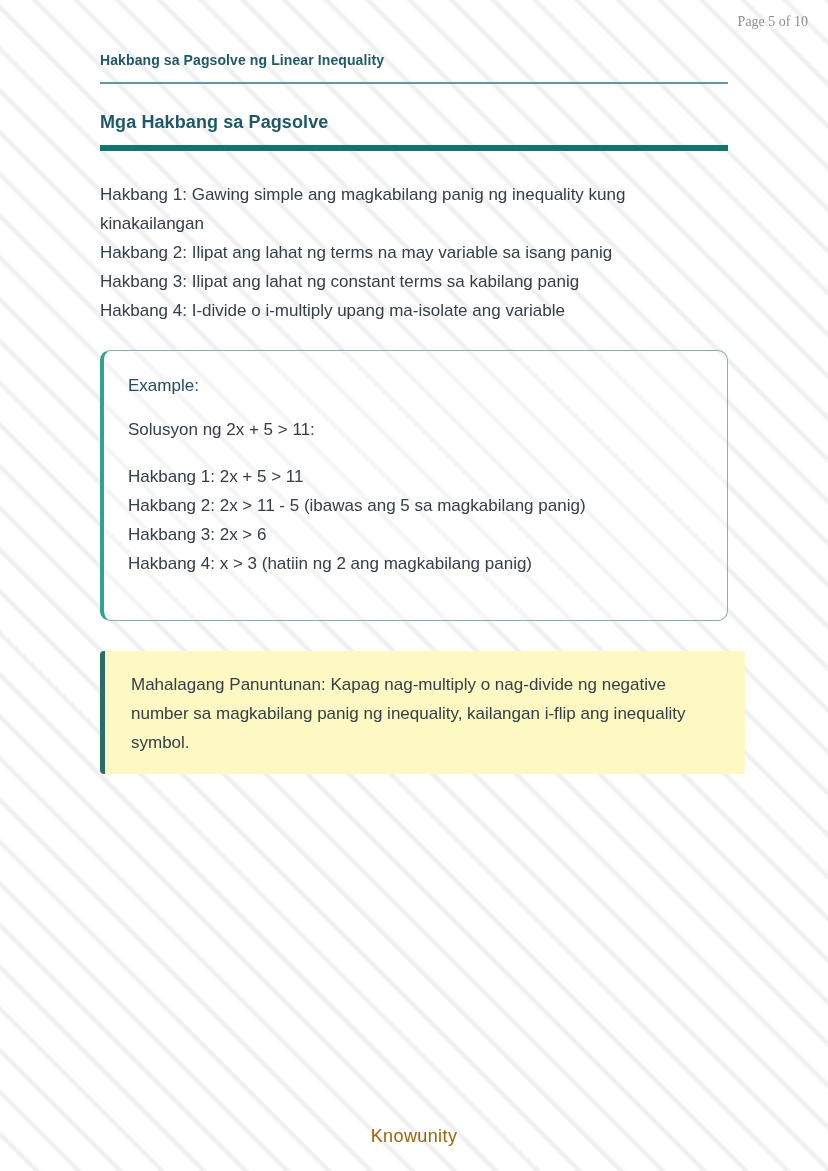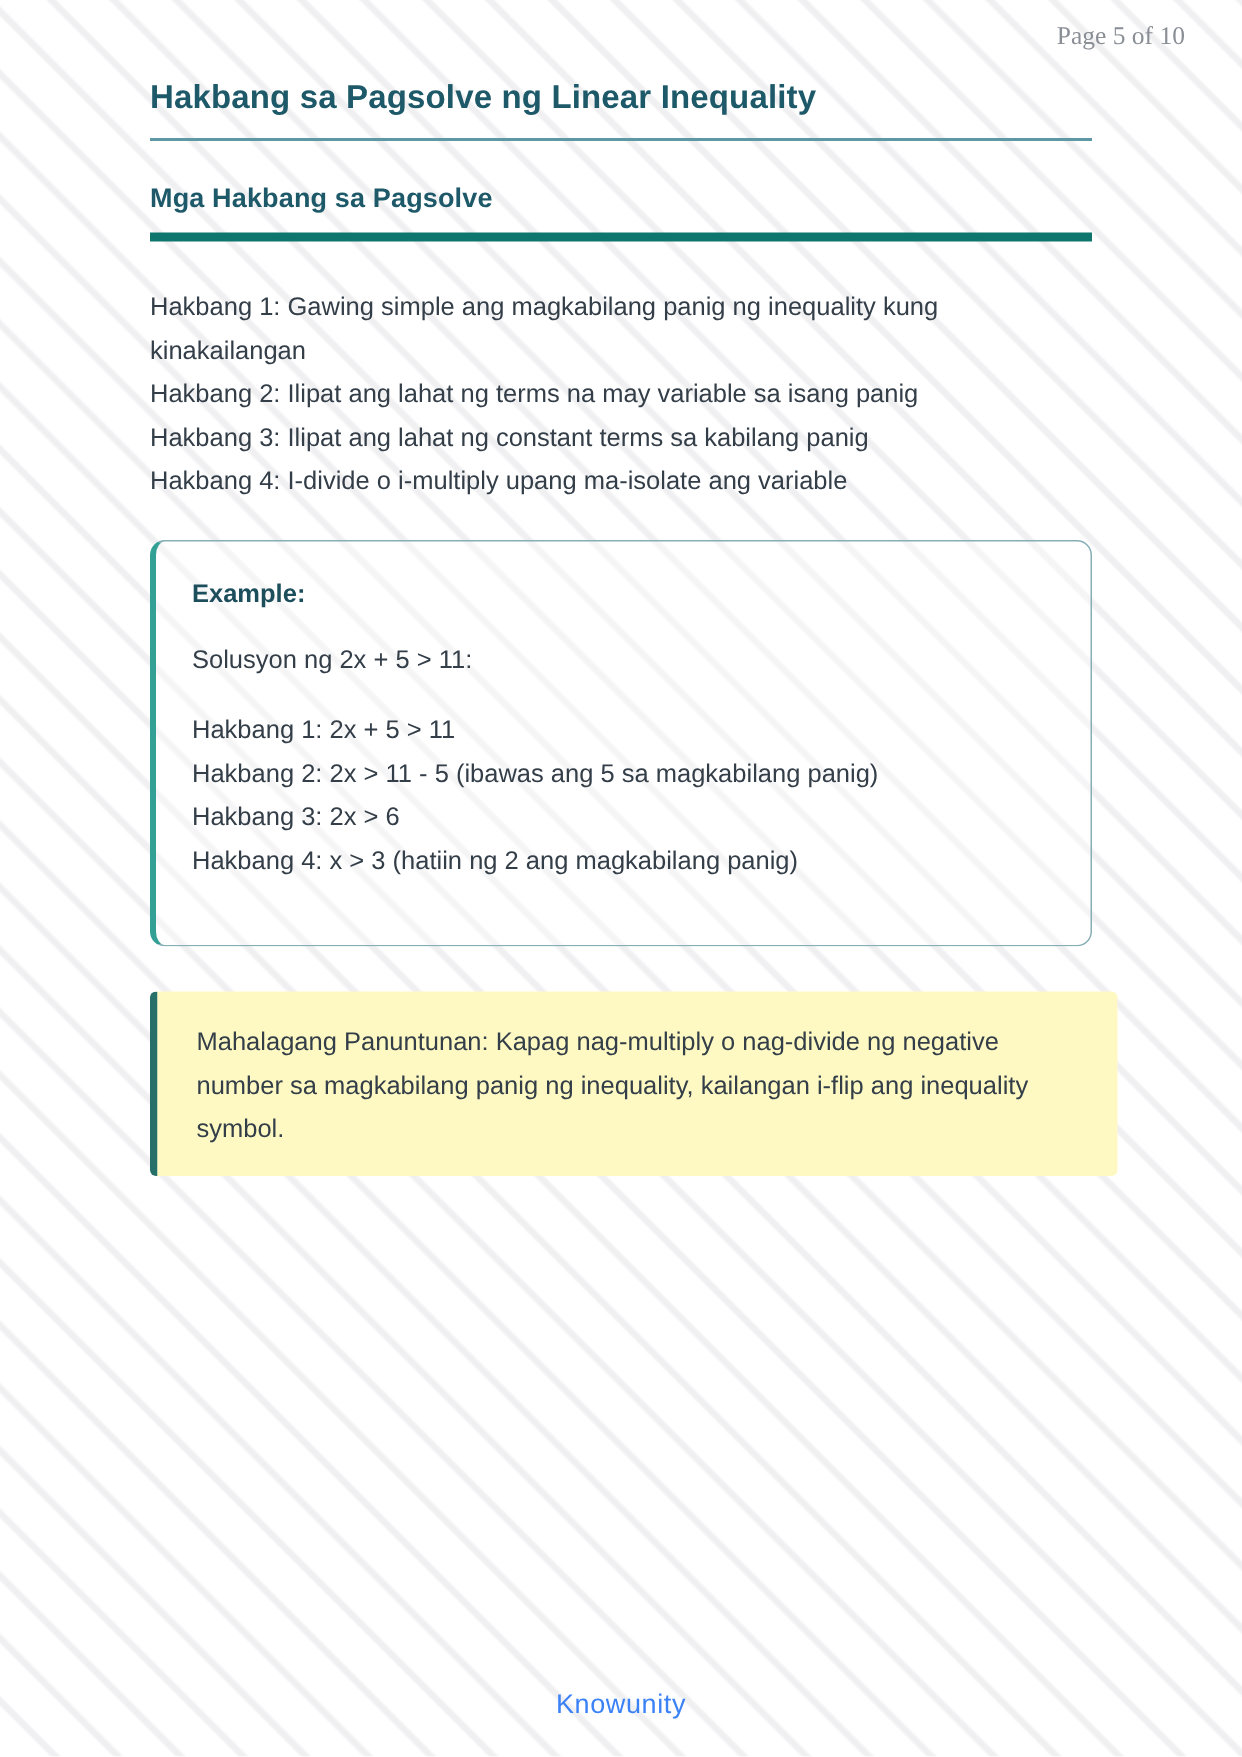--- a/index.html
+++ b/index.html
@@ -19,28 +19,28 @@
       rgba(0,0,0,0) 23px,
       #ededef 25px,
       #ededef 27.5px,
       rgba(0,0,0,0) 29.5px
     );
     opacity:.85;
     pointer-events:none;
   }
   .sheet{position:relative;z-index:1;}
   .page-number{
-    position:absolute;top:14px;right:38px;
+    position:absolute;top:14px;right:20px;
     font-family:"Liberation Serif","DejaVu Serif",serif;
-    font-size:17px;color:#8a8f96;text-align:right;
+    font-size:14px;color:#8a8f96;text-align:right;
   }
   .content{padding:0 100px;}
   .section-title{
     margin:0;
-    font-size:22px;font-weight:700;color:#1d5968;
+    font-size:14px;font-weight:700;color:#1d5968;
     letter-spacing:.1px;
   }
   .title-block{
     padding-top:52px;
     border-bottom:2px solid #5e98a5;
     padding-bottom:14px;
   }
   .subtitle-block{
     margin-top:28px;
     border-bottom:6px solid #0f766e;
@@ -54,36 +54,36 @@
   .steps-block{margin-top:29px;}
   .example-box{
     margin-top:25px;
     border:1.5px solid #86aeb6;
     border-left:4px solid #33a095;
     border-radius:10px;
     padding:25px 26px 42px 24px;
     background:rgba(255,255,255,.35);
   }
   .example-label{
-    font-size:17px;font-weight:700;color:#1d4e5c;
+    font-size:17px;font-weight:400;color:#1d4e5c;
     margin:0 0 19px 0;
   }
   .example-intro{margin:0 0 18px 0;}
   .example-note{margin:18px 0 0 0;}
   .important-note{
     margin:30px -17px 0 0;
     background:#fef9c3;
     border-left:5px solid #27706a;
     border-radius:4px;
     padding:19px 30px 17px 26px;
   }
   .footer-brand{
     position:absolute;left:0;right:0;top:1126px;
     text-align:center;
-    font-size:18px;color:#3b82f6;
+    font-size:18px;color:#a16207;
     letter-spacing:.4px;
   }
 </style>
 </head>
 <body>
 
 <div class="stripes"></div>
 
 <div class="sheet">
 

